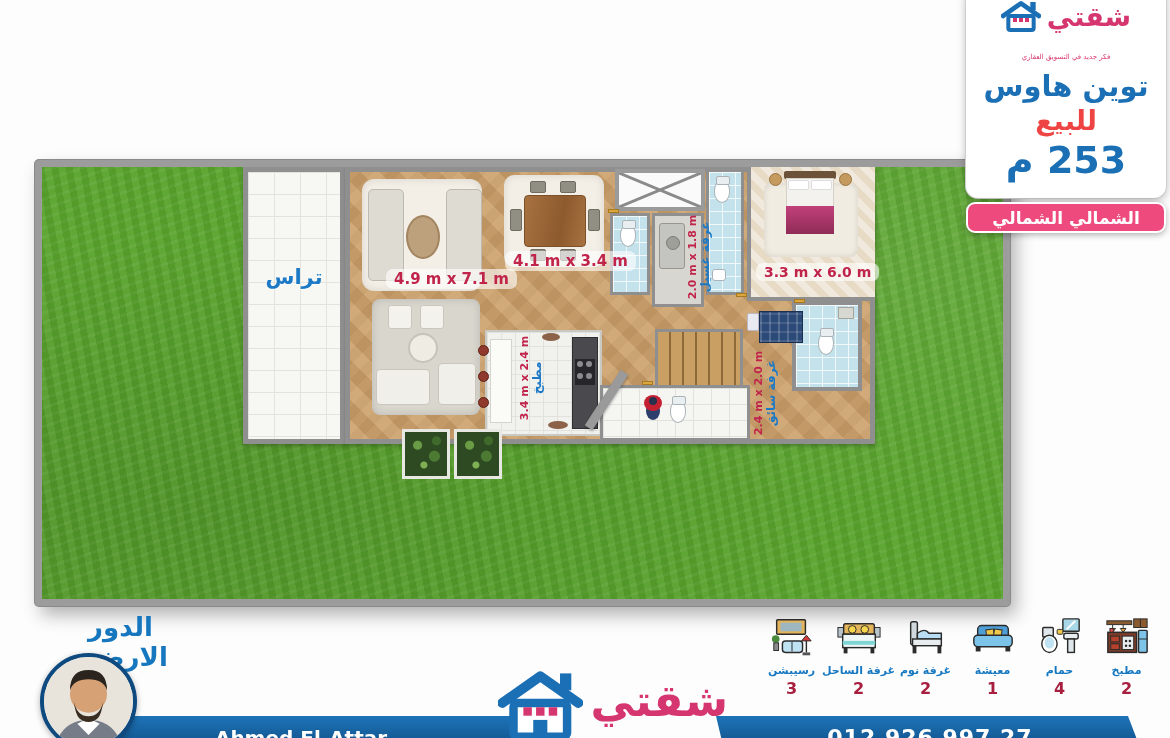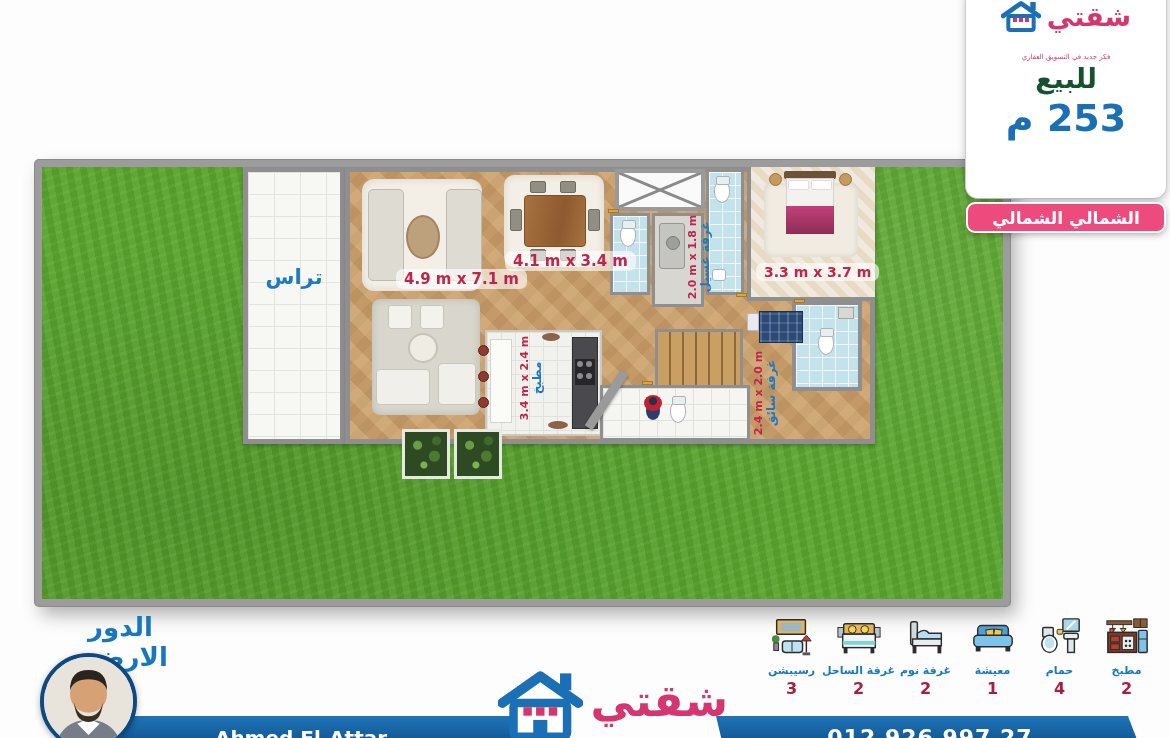--- a/index.html
+++ b/index.html
@@ -118,21 +118,21 @@
   .planter { width:48px; height:50px; border:3px solid #e8e8e2;
     background:#2e4a22;
     background-image: radial-gradient(circle at 30% 30%, #6a9c45 0 4px, transparent 5px),
       radial-gradient(circle at 70% 55%, #4c7a33 0 5px, transparent 6px),
       radial-gradient(circle at 45% 75%, #7fb054 0 3px, transparent 4px),
       radial-gradient(circle at 75% 20%, #3f6a2b 0 4px, transparent 5px); }
 
   
   .chip { background:rgba(255,255,255,.62); border-radius:7px; padding:1px 8px;
     color:#c0244b; font-weight:bold; font-size:15px; white-space:nowrap; }
-  .chipLiving { left:354px; top:102px; }
+  .chipLiving { left:344px; top:102px; }
   .chipDining { left:463px; top:84px; }
   .chipMaster { left:714px; top:96px; font-size:14px; }
   .vlabel { display:flex; flex-direction:column; align-items:center; justify-content:center;
     transform:rotate(-90deg); white-space:nowrap; line-height:1.15; }
   .vlabel .dim { color:#c0244b; font-weight:bold; font-size:11px; }
   .vlabel .nm  { color:#1b79c6; font-weight:bold; font-size:12px; }
   .vKitchen { left:442px; top:196px; width:96px; height:30px; }
   .vLaundry { left:615px; top:76px;  width:86px; height:28px; }
   .vDriver  { left:685px; top:212px; width:78px; height:28px; }
 
@@ -140,21 +140,21 @@
   .person { left:600px; top:224px; width:22px; height:30px; }
 
   
   .offer-card { left:966px; top:-14px; width:200px; height:212px; background:#fff;
     border-radius:12px; box-shadow:0 3px 10px rgba(0,0,0,.28), 0 0 0 1px #ececec;
     text-align:center; padding-top:8px; }
   .brand-row { display:flex; align-items:center; justify-content:center; gap:6px; height:44px; }
   .brand-name { color:#d6366f; font-weight:bold; font-size:27px; }
   .brand-tagline { color:#d6366f; font-size:7px; letter-spacing:.5px; margin-top:15px; }
   .offer-title { color:#1a6fb5; font-weight:bold; font-size:29px; margin-top:8px; }
-  .offer-sub   { color:#14532d; font-weight:bold; font-size:27px; margin-top:2px; }
+  .offer-sub   { color:#ef4444; font-weight:bold; font-size:27px; margin-top:2px; }
   .offer-area  { color:#1a6fb5; font-weight:bold; font-size:38px; margin-top:2px; direction:rtl; }
   .loc-badge { left:966px; top:202px; width:200px; height:31px; background:#ee4a7d;
     border-radius:9px; border:2px solid #fff; box-shadow:0 2px 6px rgba(0,0,0,.3);
     color:#fff; font-weight:bold; font-size:17px; display:flex; align-items:center; justify-content:center; }
 
   
   .floor-title { left:38px; top:612px; width:165px; text-align:center;
     color:#1677be; font-weight:bold; font-size:26px; direction:rtl; }
 
   .legend { left:758px; top:616px; width:404px; display:flex; }
@@ -272,21 +272,21 @@
       <div class="abs hinge h3 z4"></div>
       <div class="abs hinge h4 z4"></div>
 
       <div class="abs planters z2">
         <div class="planter"></div>
         <div class="planter"></div>
       </div>
 
       <div class="abs chip chipLiving z4">4.9 m x 7.1 m</div>
       <div class="abs chip chipDining z4">4.1 m x 3.4 m</div>
-      <div class="abs chip chipMaster z4">3.3 m x 3.7 m</div>
+      <div class="abs chip chipMaster z4">3.3 m x 6.0 m</div>
 
       <div class="abs vlabel vKitchen z4">
         <span class="dim">3.4 m x 2.4 m</span>
         <span class="nm">مطبخ</span>
       </div>
       <div class="abs vlabel vLaundry z4">
         <span class="dim">2.0 m x 1.8 m</span>
         <span class="nm">غرفة غسيل</span>
       </div>
       <div class="abs vlabel vDriver z4">
@@ -303,20 +303,21 @@
         <rect x="44" y="3" width="8" height="12" fill="#1a6fb5"></rect>
         <path d="M3 24 L30 5 L57 24" fill="none" stroke="#1a6fb5" stroke-width="7" stroke-linecap="round" stroke-linejoin="round"></path>
         <rect x="11" y="24" width="38" height="21" rx="3" fill="#fff" stroke="#1a6fb5" stroke-width="6"></rect>
         <rect x="18" y="27" width="6" height="6" fill="#d6366f"></rect>
         <rect x="27" y="27" width="6" height="6" fill="#d6366f"></rect>
         <rect x="36" y="27" width="6" height="6" fill="#d6366f"></rect>
       </svg>
       <span class="brand-name">شقتي</span>
     </div>
     <div class="brand-tagline">فكر جديد في التسويق العقاري</div>
+    <div class="offer-title">توين هاوس</div>
     <div class="offer-sub">للبيع</div>
     <div class="offer-area">253 م</div>
   </div>
   <div class="abs loc-badge">الشمالي الشمالي</div>
 
   <div class="abs floor-title">الدور الارضي</div>
 
   <div class="abs legend">
 
     <div class="legend-item">

